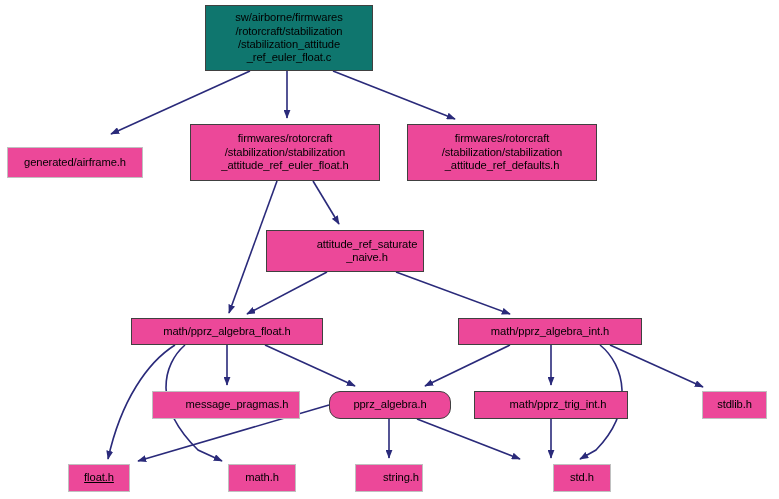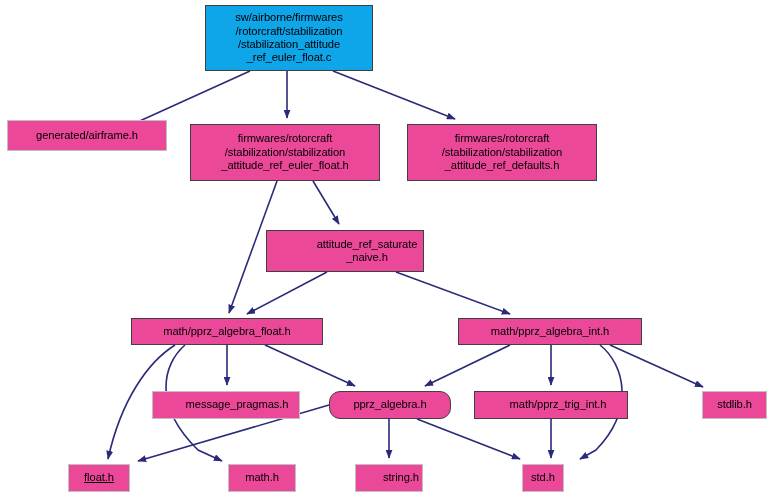--- a/index.html
+++ b/index.html
@@ -38,21 +38,21 @@
     line-height: 13.4px;
     color: #000000;
     white-space: pre-line;
     letter-spacing: -0.1px;
     z-index: 2;
   }
   .node.strong {
     border: 1.6px solid #404040;
   }
   .node.root {
-    background: #0ea5e9;
+    background: #0f766e;
     border: 1.6px solid #404040;
   }
 </style>
 </head>
 <body>
 
 <div id="graph-root">
   <svg id="edge-layer" viewBox="0 0 779 499" xmlns="http://www.w3.org/2000/svg">
     <defs>
       <marker id="arrowhead" markerWidth="9" markerHeight="7" refX="8.2" refY="3.5" orient="auto" markerUnits="userSpaceOnUse">
@@ -79,33 +79,33 @@
         <path d="M 389,419 L 389,458" marker-end="url(#arrowhead)"></path>
         <path d="M 417,419 L 520,459" marker-end="url(#arrowhead)"></path>
         <path d="M 551,419 L 551,458" marker-end="url(#arrowhead)"></path>
       </g>
   </svg>
   <div id="node-group">
       <div class="node root" style="left: 205px; top: 5px; width: 168px; height: 66px;">sw/airborne/firmwares
 /rotorcraft/stabilization
 /stabilization_attitude
 _ref_euler_float.c</div>
-      <div class="node" style="left: 7px; top: 120px; width: 160px; height: 31px;">generated/airframe.h</div>
+      <div class="node" style="left: 7px; top: 147px; width: 136px; height: 31px;">generated/airframe.h</div>
       <div class="node strong" style="left: 190px; top: 124px; width: 190px; height: 57px;">firmwares/rotorcraft
 /stabilization/stabilization
 _attitude_ref_euler_float.h</div>
       <div class="node strong" style="left: 407px; top: 124px; width: 190px; height: 57px;">firmwares/rotorcraft
 /stabilization/stabilization
 _attitude_ref_defaults.h</div>
       <div class="node strong" style="left: 266px; top: 230px; width: 158px; height: 42px; padding-left: 44px;">attitude_ref_saturate
 _naive.h</div>
       <div class="node strong" style="left: 131px; top: 318px; width: 192px; height: 27px;">math/pprz_algebra_float.h</div>
       <div class="node strong" style="left: 458px; top: 318px; width: 184px; height: 27px;">math/pprz_algebra_int.h</div>
       <div class="node" style="left: 152px; top: 391px; width: 148px; height: 28px; padding-left: 22px;">message_pragmas.h</div>
       <div class="node strong" style="left: 329px; top: 391px; width: 122px; height: 28px; border-radius: 11px;">pprz_algebra.h</div>
       <div class="node strong" style="left: 474px; top: 391px; width: 154px; height: 28px; padding-left: 14px;">math/pprz_trig_int.h</div>
       <div class="node" style="left: 702px; top: 391px; width: 65px; height: 28px;">stdlib.h</div>
       <div class="node" style="left: 68px; top: 464px; width: 62px; height: 28px; text-decoration: underline;">float.h</div>
       <div class="node" style="left: 228px; top: 464px; width: 68px; height: 28px;">math.h</div>
       <div class="node" style="left: 355px; top: 464px; width: 68px; height: 28px; padding-left: 24px;">string.h</div>
-      <div class="node" style="left: 522px; top: 464px; width: 42px; height: 28px;">std.h</div>
+      <div class="node" style="left: 553px; top: 464px; width: 58px; height: 28px;">std.h</div>
     </div>
 </div>
 
 </body></html>

